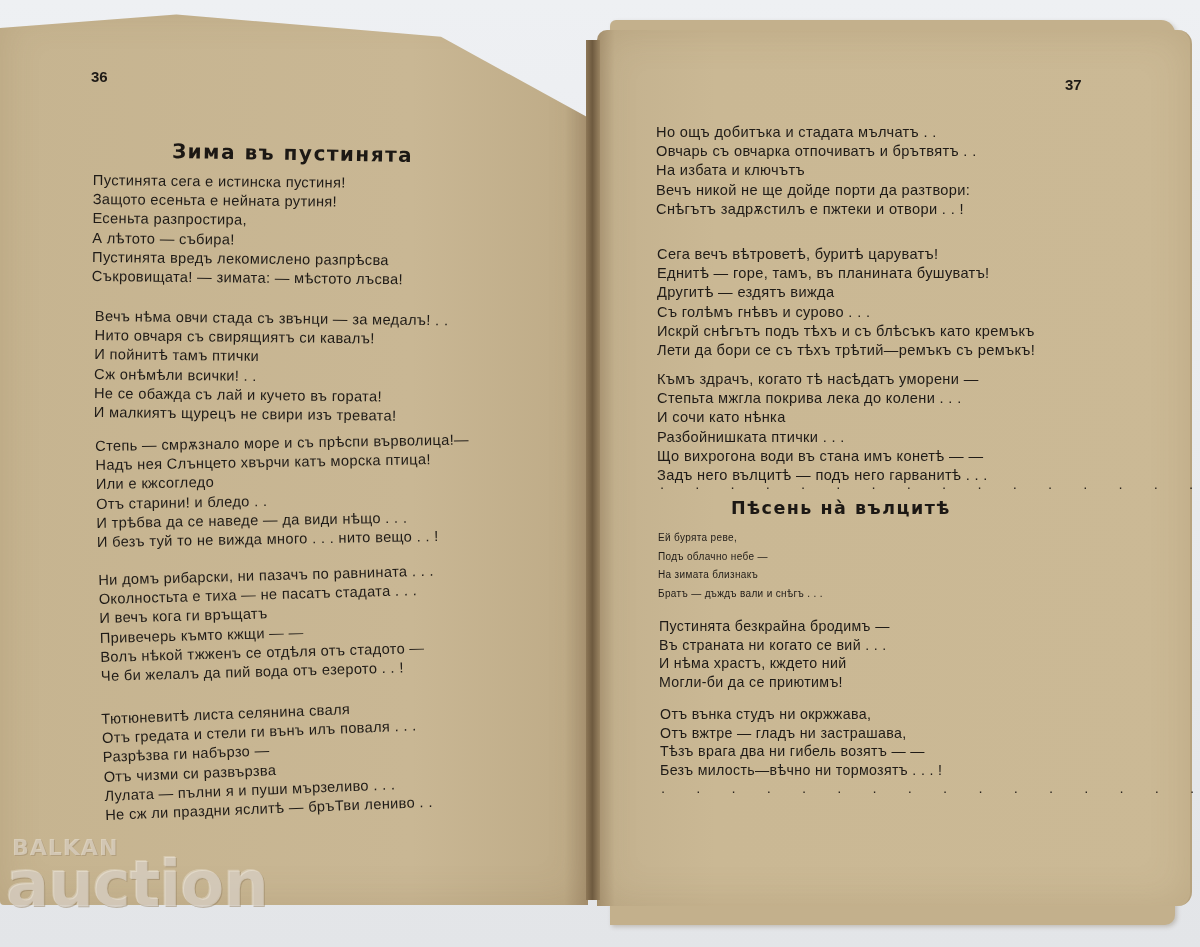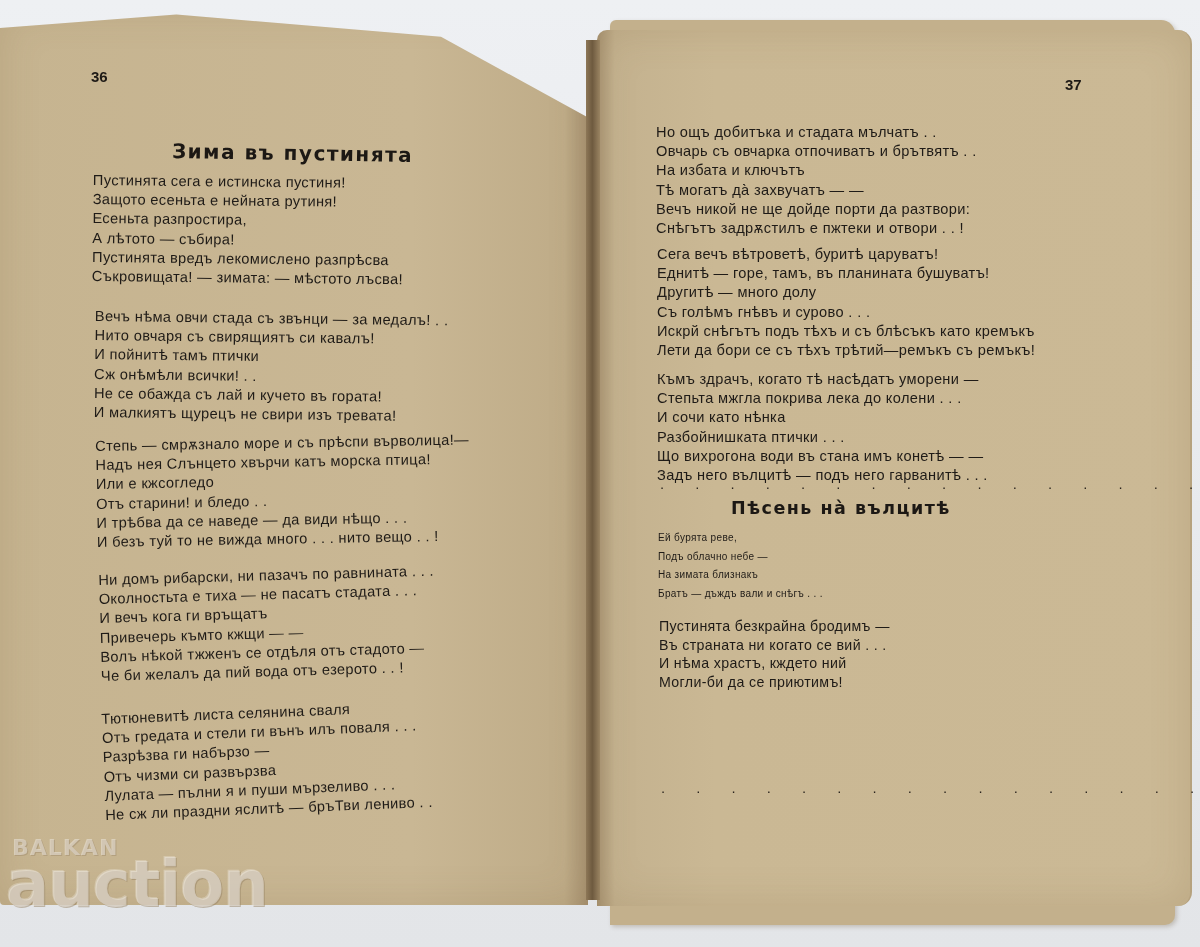--- a/index.html
+++ b/index.html
@@ -216,29 +216,28 @@
     <li>Лулата — пълни я и пуши мързеливо . . .</li>
     <li>Не сж ли праздни яслитѣ — бръТви лениво . .</li>
   </ul>
 
   <div class="page-number pn-right">37</div>
 
   <ul class="stanza r1">
     <li>Но ощъ добитъка и стадата мълчатъ . .</li>
     <li>Овчарь съ овчарка отпочиватъ и брътвятъ . .</li>
     <li>На избата и ключътъ</li>
-    <li>Тѣ могатъ да̀ захвучатъ — —</li>
     <li>Вечъ никой не ще дойде порти да разтвори:</li>
     <li>Снѣгътъ задрѫстилъ е пжтеки и отвори . . !</li>
   </ul>
 
   <ul class="stanza r2">
     <li>Сега вечъ вѣтроветѣ, буритѣ царуватъ!</li>
     <li>Еднитѣ — горе, тамъ, въ планината бушуватъ!</li>
-    <li>Другитѣ — много долу</li>
+    <li>Другитѣ — ездятъ вижда</li>
     <li>Съ голѣмъ гнѣвъ и сурово . . .</li>
     <li>Искрй снѣгътъ подъ тѣхъ и съ блѣсъкъ като кремъкъ</li>
     <li>Лети да бори се съ тѣхъ трѣтий—ремъкъ съ ремъкъ!</li>
   </ul>
 
   <ul class="stanza r3">
     <li>Къмъ здрачъ, когато тѣ насѣдатъ уморени —</li>
     <li>Степьта мжгла покрива лека до колени . . .</li>
     <li>И сочи като нѣнка</li>
     <li>Разбойнишката птички . . .</li>
@@ -257,20 +256,26 @@
     <li>Братъ — дъждъ вали и снѣгъ . . .</li>
   </ul>
 
   <ul class="stanza r5">
     <li>Пустинята безкрайна бродимъ —</li>
     <li>Въ страната ни когато се вий . . .</li>
     <li>И нѣма храстъ, кждето ний</li>
     <li>Могли-би да се приютимъ!</li>
   </ul>
 
+  <ul class="stanza r6">
+    <li>Отъ вънка студъ ни окржжава,</li>
+    <li>Отъ вжтре — гладъ ни застрашава,</li>
+    <li>Тѣзъ врага два ни гибель возятъ — —</li>
+    <li>Безъ милость—вѣчно ни тормозятъ . . . !</li>
+  </ul>
 
   <div class="dots dots-2">. . . . . . . . . . . . . . . . . . . .</div>
 
   <div class="watermark">
     <div class="wm-small">BALKAN</div>
     <div class="wm-big">auction</div>
   </div>
 
 </div>
 

